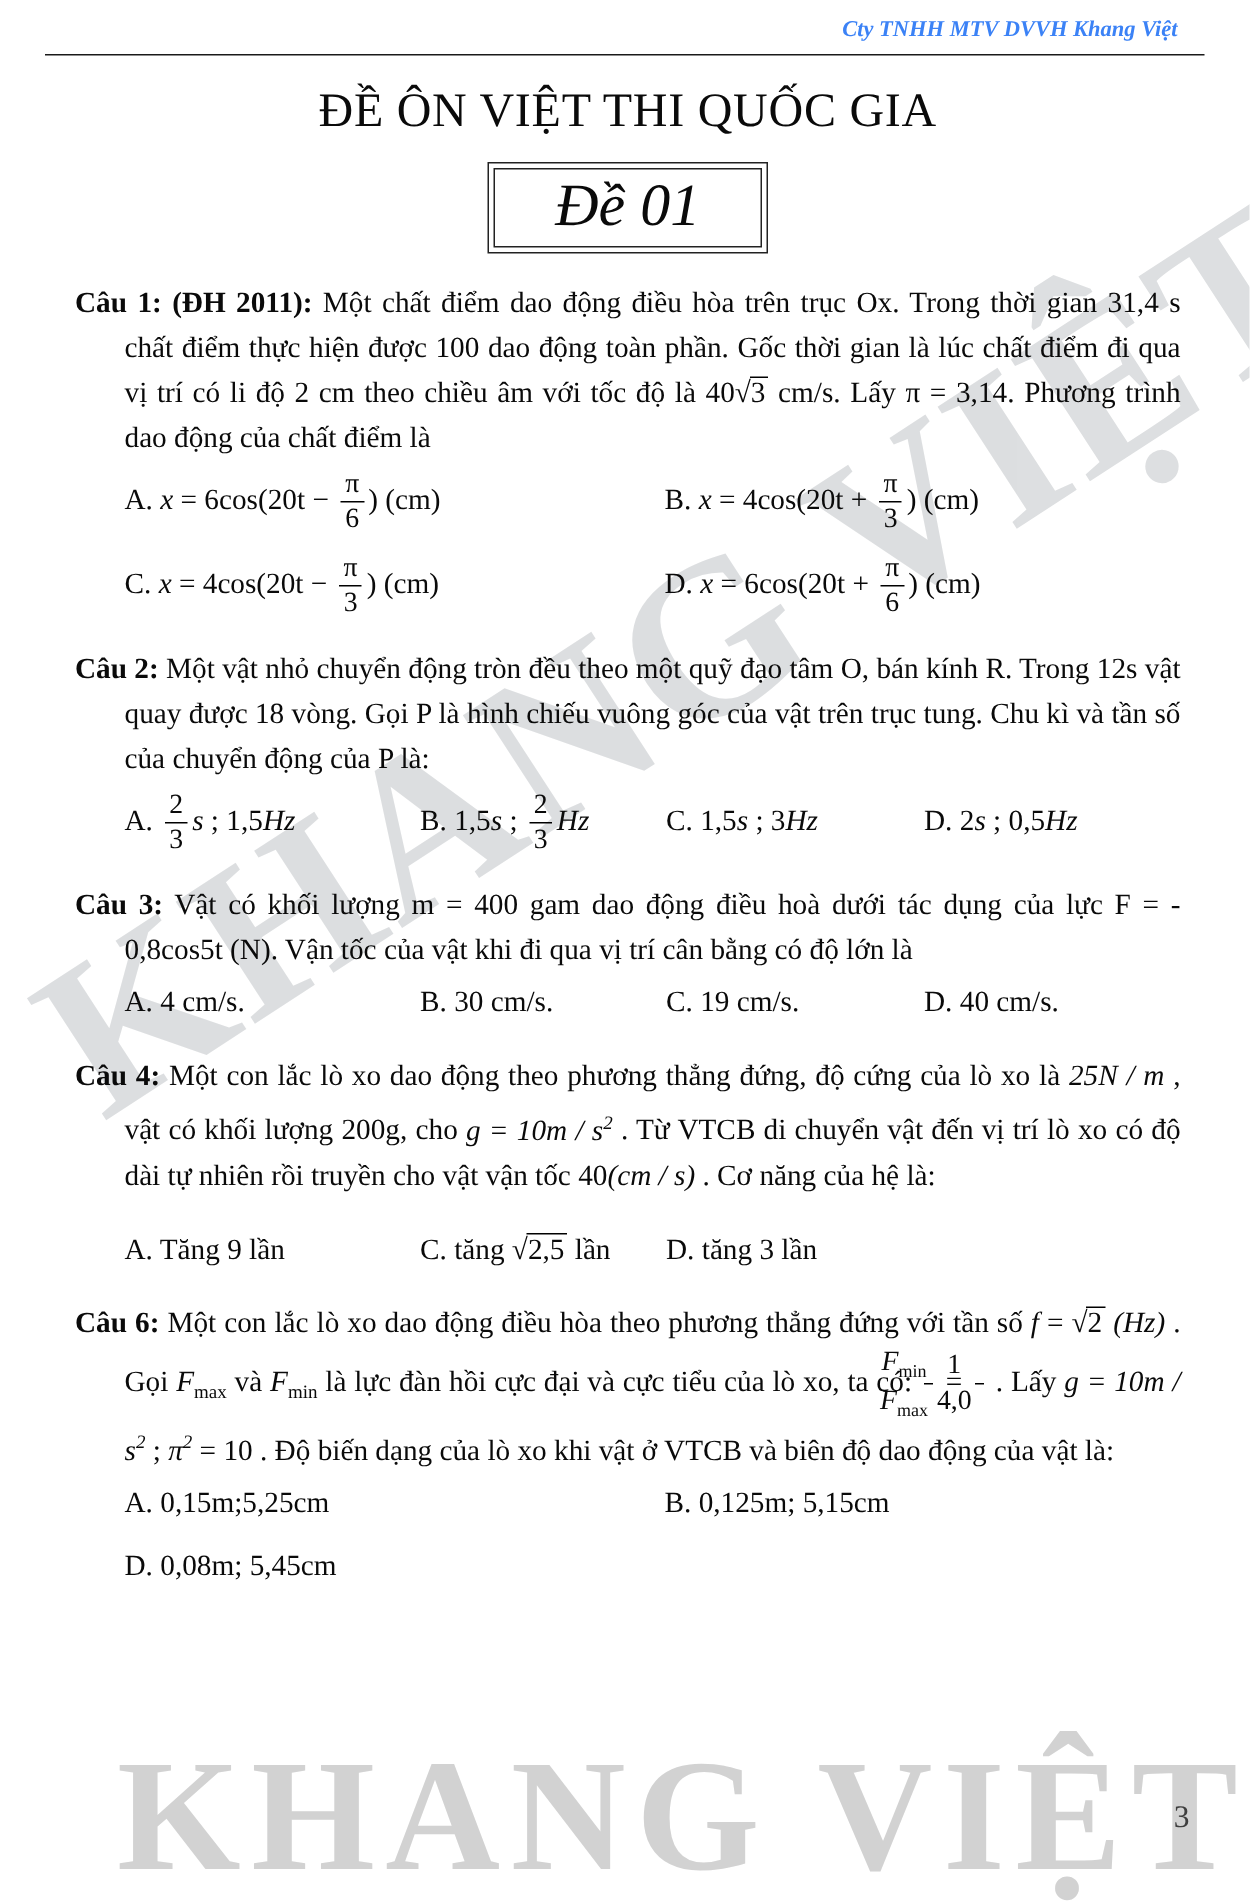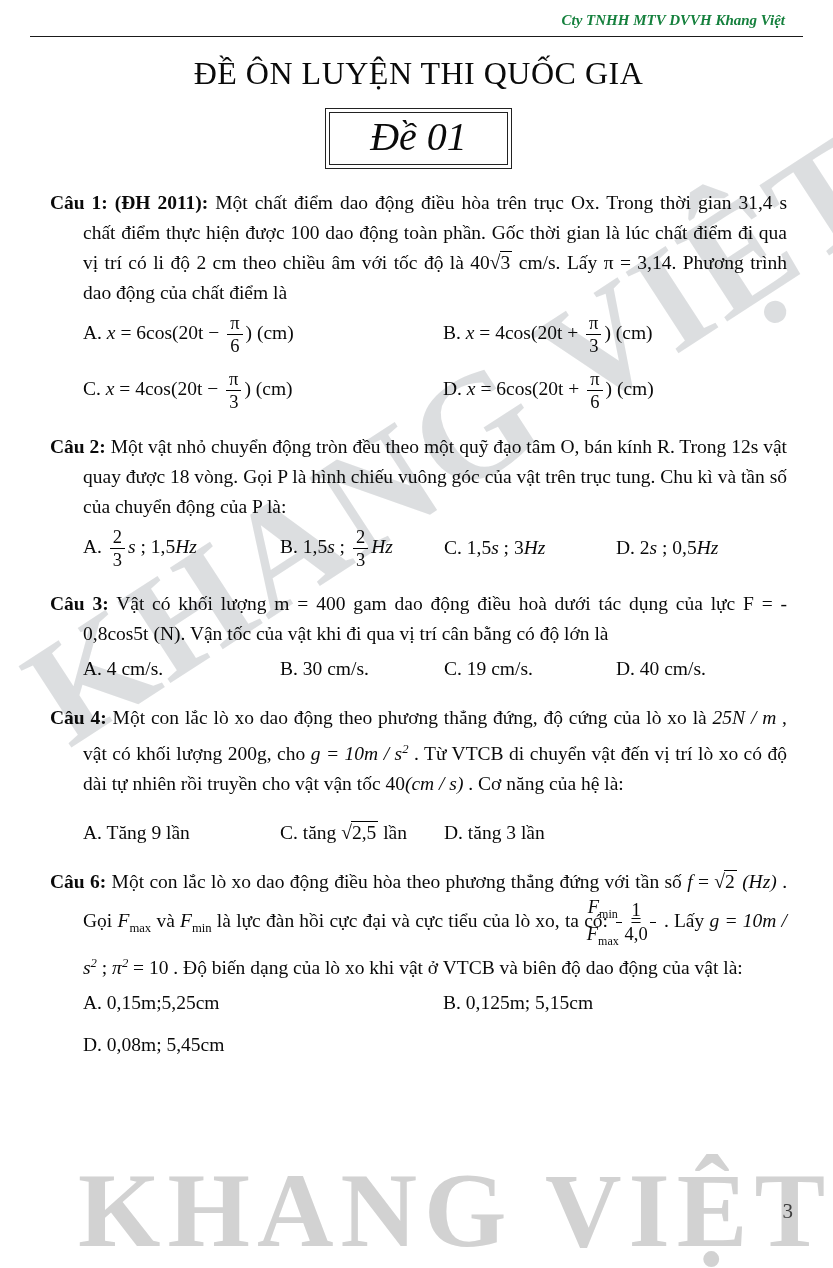--- a/index.html
+++ b/index.html
@@ -12,21 +12,21 @@
     overflow:hidden;
   }
   .page { position:relative; width:833px; height:1268px; padding:10px 46px 0 50px; z-index:1; }
 
   
   .company {
     text-align:right;
     font-style:italic;
     font-weight:bold;
     font-size:15px;
-    color:#15803d;
+    color:#3b82f6;
     padding-right:2px;
     margin-top:2px;
   }
   .header-rule {
     position:absolute; left:30px; right:30px; top:36px;
     border-bottom:1.6px solid #1a1a1a;
   }
 
   
   .doc-title {
@@ -120,21 +120,21 @@
 </head>
 <body>
 
 <div class="wm wm-diag">KHANG VIỆT</div>
 <div class="wm wm-bottom">KHANG VIỆT</div>
 
 <div class="page">
   <div class="company">Cty TNHH MTV DVVH Khang Việt</div>
   <div class="header-rule"></div>
 
-  <h1 class="doc-title">ĐỀ ÔN LUYỆN THI QUỐC GIA</h1>
+  <h1 class="doc-title">ĐỀ ÔN VIỆT THI QUỐC GIA</h1>
 
   <div class="de-box-wrap">
     <div class="de-box">
       <span class="de-box-inner">Đề 01</span>
     </div>
   </div>
 
   <div id="questions">
       <div class="question">
         <div class="q-text"><span class="q-label">Câu 1:</span><span class="q-label"> (ĐH 2011):</span><span> Một chất điểm dao động điều hòa trên trục Ox. Trong thời gian 31,4 s chất điểm thực hiện được 100 dao động toàn phần. Gốc thời gian là lúc chất điểm đi qua vị trí có li độ 2 cm theo chiều âm với tốc độ là 40<span class="sqrt"><span class="rsign">√</span><span class="rad">3</span></span> cm/s. Lấy π = 3,14. Phương trình dao động của chất điểm là</span></div>

